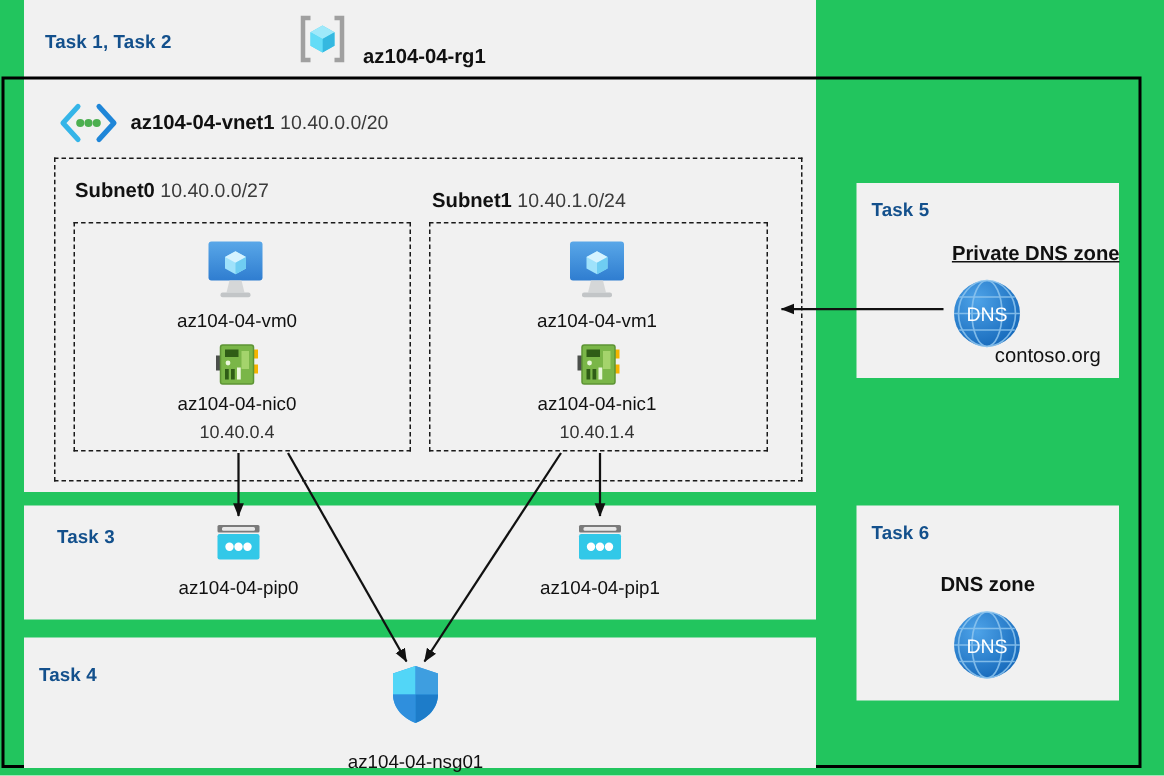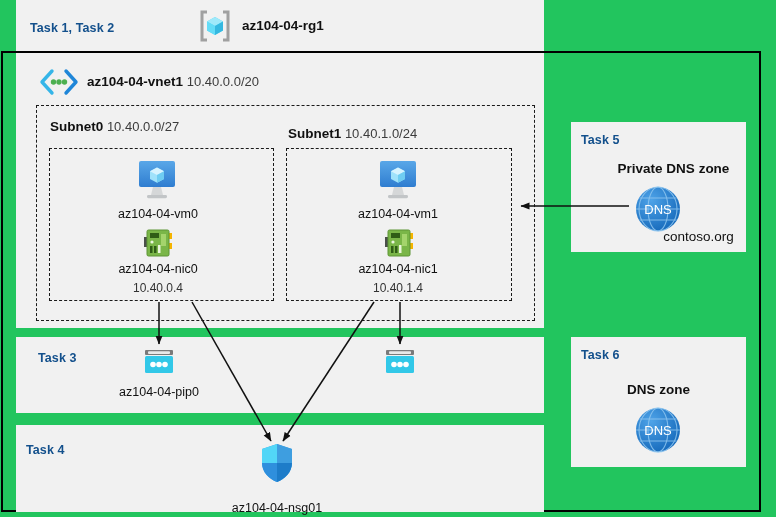--- a/index.html
+++ b/index.html
@@ -46,21 +46,21 @@
   <div class="icon" style="left:198px;top:9px;">
     <svg width="34" height="34" viewBox="0 0 34 34">
       <path d="M9 3 L4 3 L4 31 L9 31" fill="none" stroke="#a0a0a0" stroke-width="3"></path>
       <path d="M25 3 L30 3 L30 31 L25 31" fill="none" stroke="#a0a0a0" stroke-width="3"></path>
       <polygon points="17,8 25,12.5 25,21.5 17,26 9,21.5 9,12.5" fill="#50d8f5"></polygon>
       <polygon points="17,8 25,12.5 17,17 9,12.5" fill="#9fe9fa"></polygon>
       <polygon points="17,17 25,12.5 25,21.5 17,26" fill="#35b8e0"></polygon>
       <polygon points="17,17 9,12.5 9,21.5 17,26" fill="#63dcf7"></polygon>
     </svg>
   </div>
-  <div class="hdr" style="left:242px;top:18px;font-weight:bold;"><b>az104-04-rg1</b></div>
+  <div class="hdr" style="left:242px;top:30px;font-weight:bold;"><b>az104-04-rg1</b></div>
 
   <div class="icon" style="left:38px;top:68px;">
     <svg width="42" height="28" viewBox="0 0 42 28">
       <path d="M14 3 L4 14 L14 25" fill="none" stroke="#35b5e8" stroke-width="3.4" stroke-linecap="round" stroke-linejoin="round"></path>
       <path d="M28 3 L38 14 L28 25" fill="none" stroke="#1f86d8" stroke-width="3.4" stroke-linecap="round" stroke-linejoin="round"></path>
       <circle cx="15.5" cy="14" r="2.7" fill="#4caf50"></circle>
       <circle cx="21" cy="14" r="2.7" fill="#4caf50"></circle>
       <circle cx="26.5" cy="14" r="2.7" fill="#4caf50"></circle>
     </svg>
   </div>
@@ -169,38 +169,39 @@
   <div class="icon" style="left:383px;top:348px;">
     <svg width="34" height="30" viewBox="0 0 34 30">
       <rect x="3" y="2" width="28" height="5" rx="1" fill="#7a7a7a"></rect>
       <rect x="6" y="3.3" width="22" height="2.6" rx="1" fill="#e8e8e8"></rect>
       <rect x="3" y="8" width="28" height="17" rx="1.5" fill="#32c8e8"></rect>
       <circle cx="11" cy="16.5" r="2.8" fill="#ffffff"></circle>
       <circle cx="17" cy="16.5" r="2.8" fill="#ffffff"></circle>
       <circle cx="23" cy="16.5" r="2.8" fill="#ffffff"></circle>
     </svg>
   </div>
+  <div class="node-label" style="left:325px;top:385px;width:150px;">az104-04-pip1</div>
 
   <div class="panel" style="left:16px;top:425px;width:528px;height:87px;"></div>
   <div class="task-label" style="left:26px;top:443px;">Task 4</div>
 
   <div class="icon" style="left:259px;top:442px;">
     <svg width="36" height="42" viewBox="0 0 36 42">
       <path d="M18 2 L33 7 L33 21 C33 30 26 37 18 40 C10 37 3 30 3 21 L3 7 Z" fill="#32a0ea"></path>
       <path d="M18 2 L3 7 L3 21 L18 21 Z" fill="#52d6f7"></path>
       <path d="M18 2 L33 7 L33 21 L18 21 Z" fill="#3e9ee0"></path>
       <path d="M18 21 L3 21 C3 30 10 37 18 40 Z" fill="#2f8fdd"></path>
       <path d="M18 21 L33 21 C33 30 26 37 18 40 Z" fill="#1d7cc9"></path>
     </svg>
   </div>
   <div class="node-label" style="left:202px;top:487px;width:150px;margin-top:14px;">az104-04-nsg01</div>
 
   <div class="panel" style="left:571px;top:122px;width:175px;height:130px;"></div>
   <div class="task-label" style="left:581px;top:133px;">Task 5</div>
-  <div class="title-c" style="left:588px;top:161px;width:171px;">Private DNS zone</div>
+  <div class="title-c" style="left:605px;top:161px;width:171px;text-decoration:underline;">Private DNS zone</div>
 
   <div class="icon" style="left:633px;top:184px;">
     <svg width="50" height="50" viewBox="0 0 50 50">
       <defs>
         <radialGradient id="dnsg" cx="0.35" cy="0.3" r="0.85">
           <stop offset="0" stop-color="#4ea3e8"></stop>
             <stop offset="1" stop-color="#0f62b5"></stop>
         </radialGradient>
       </defs>
       <circle cx="25" cy="25" r="22" fill="url(#dnsg)"></circle>

